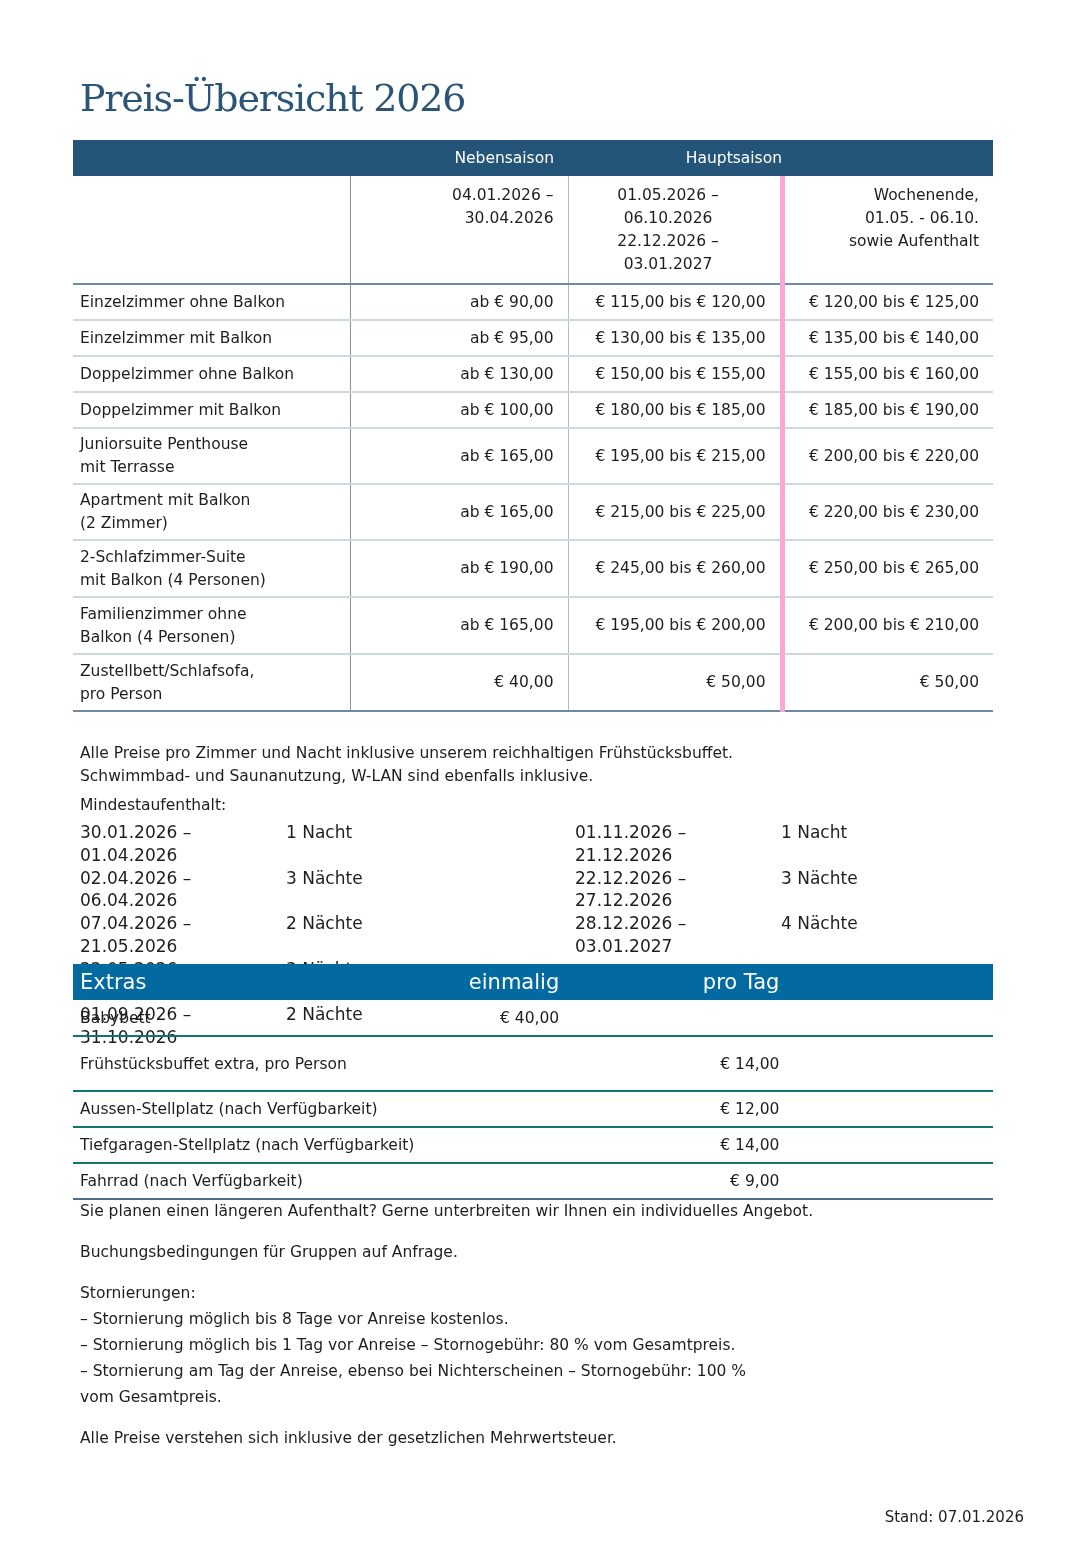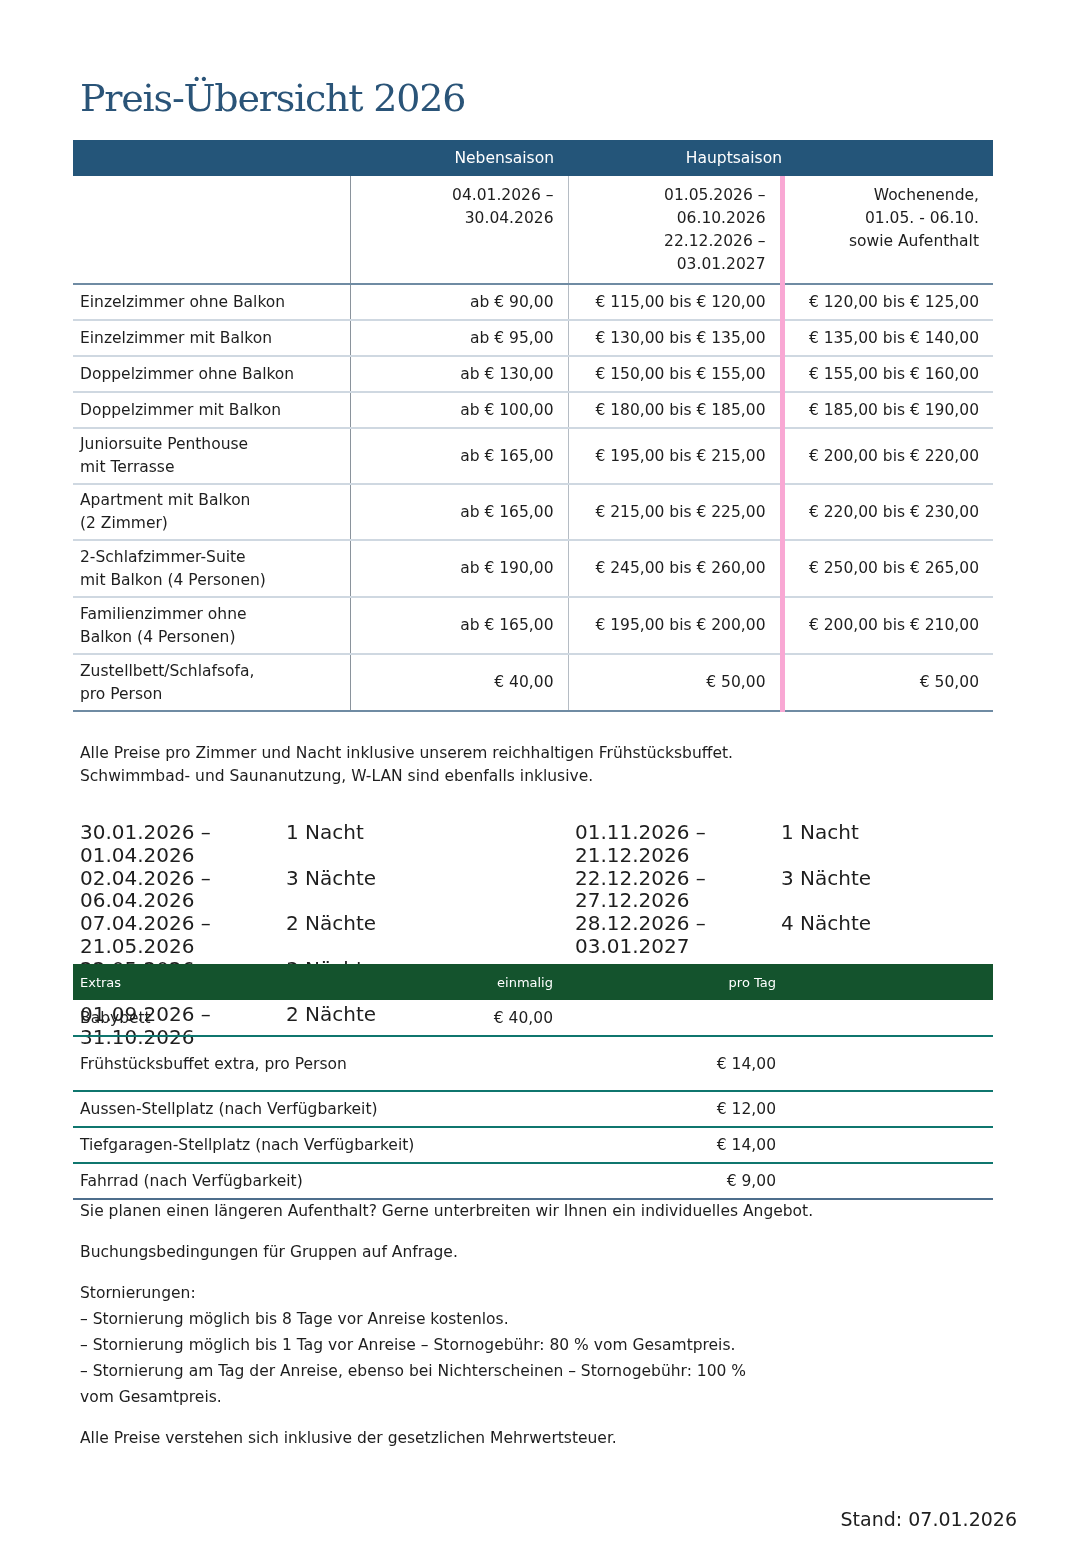--- a/index.html
+++ b/index.html
@@ -16,56 +16,56 @@
   .price-table th.l { text-align: left; }
   .price-table th.r { text-align: right; margin-top: 27px; }
   .price-table td { padding: 0 14px; vertical-align: middle; font-size: 15.5px; line-height: 23px; }
   .price-table td.name { text-align: left; padding-left: 7px; }
   .price-table td.num { text-align: right; }
   .price-table td.c1 { border-left: 1px solid #8a939c; }
   .price-table td.c2 { border-left: 1px solid #b5bcc4; }
   .price-table td.c3 { border-left: 5px solid #f9a8d4; }
   .price-table tr.dates td { height: 108px; vertical-align: top; padding-top: 8px; border-bottom: 2px solid #6f8ba3; }
   .price-table tr.dates td.c1 { text-align: right; }
-  .price-table tr.dates td.c2 { text-align: right; padding-left: 2px; }
+  .price-table tr.dates td.c2 { text-align: center; padding-left: 2px; }
   .price-table tr.dates td.c3 { text-align: right; }
   .price-table tr.row td { border-bottom: 2px solid #cfd8e1; }
   .price-table tr.row.h1 td { height: 36px; }
   .price-table tr.row.h2 td { height: 56px; }
   .price-table tr.row.h3 td { height: 57px; }
   .price-table tr.row.last td { border-bottom: 2px solid #6f8ba3; }
   .col0 { width: 277px; }
   .col1 { width: 218px; }
   .col2 { width: 214px; }
   .col3 { width: 211px; }
 
   .notes { position: absolute; left: 80px; top: 742px; font-size: 15.5px; line-height: 23px; }
   .notes .min-label { margin-top: 6px; }
-  .min-grid { position: absolute; top: 821px; font-size: 20px; line-height: 22.8px; }
+  .min-grid { position: absolute; top: 821px; font-size: 17px; line-height: 22.8px; }
   .min-grid .r { display: flex; }
   .min-grid .d { width: 206px; }
   .min-left { left: 80px; }
   .min-right { left: 575px; }
 
   .extras-table { top: 964px; }
-  .extras-table th { background: #14532d; color: #ffffff; font-weight: normal; height: 36px; font-size: 13px; }
+  .extras-table th { background: #0369a1; color: #ffffff; font-weight: normal; height: 36px; font-size: 21px; }
   .extras-table td { font-size: 15.5px; border-bottom: 2px solid #0f766e; }
   .extras-table tr.last td { border-bottom: 2px solid #4e6e8c; }
   .extras-table .e0 { width: 400px; text-align: left; padding-left: 7px; }
   .extras-table .e1 { width: 80px; text-align: right; padding-right: 0; }
   .extras-table .e2 { width: 223px; text-align: right; }
   .extras-table .e3 { width: 217px; }
   .extras-table tr.er td { height: 36px; }
   .extras-table tr.er.tall td { height: 55px; }
 
   .footer-text { position: absolute; left: 80px; top: 1198px; font-size: 15.5px; line-height: 26px; width: 760px; }
   .footer-text p { margin-bottom: 15px; }
   .footer-text .cancel p { margin: 0; }
   .footer-text .cancel { margin-bottom: 15px; }
-  .stand { position: absolute; right: 50px; top: 1508px; font-size: 19px; }
+  .stand { position: absolute; right: 43px; top: 1508px; font-size: 15px; }
 </style>
 </head>
 <body>
 
 <h1 class="title">Preis-Übersicht 2026</h1>
 
 <table class="price-table">
   <colgroup>
       <col class="col0">
       <col class="col1">
@@ -163,20 +163,21 @@
       <td class="num c1">€ 40,00</td>
       <td class="num c2">€ 50,00</td>
       <td class="num c3">€ 50,00</td>
     </tr>
   </tbody>
 </table>
 
 <div class="notes">
   <div>Alle Preise pro Zimmer und Nacht inklusive unserem reichhaltigen Frühstücksbuffet.</div>
   <div>Schwimmbad- und Saunanutzung, W-LAN sind ebenfalls inklusive.</div>
+  <div class="min-label">Mindestaufenthalt:</div>
 </div>
 
 <div class="min-grid min-left">
   <div class="r">
       <span class="d">30.01.2026 – 01.04.2026</span>
       <span>1 Nacht</span>
     </div>
   <div class="r">
       <span class="d">02.04.2026 – 06.04.2026</span>
       <span>3 Nächte</span>

